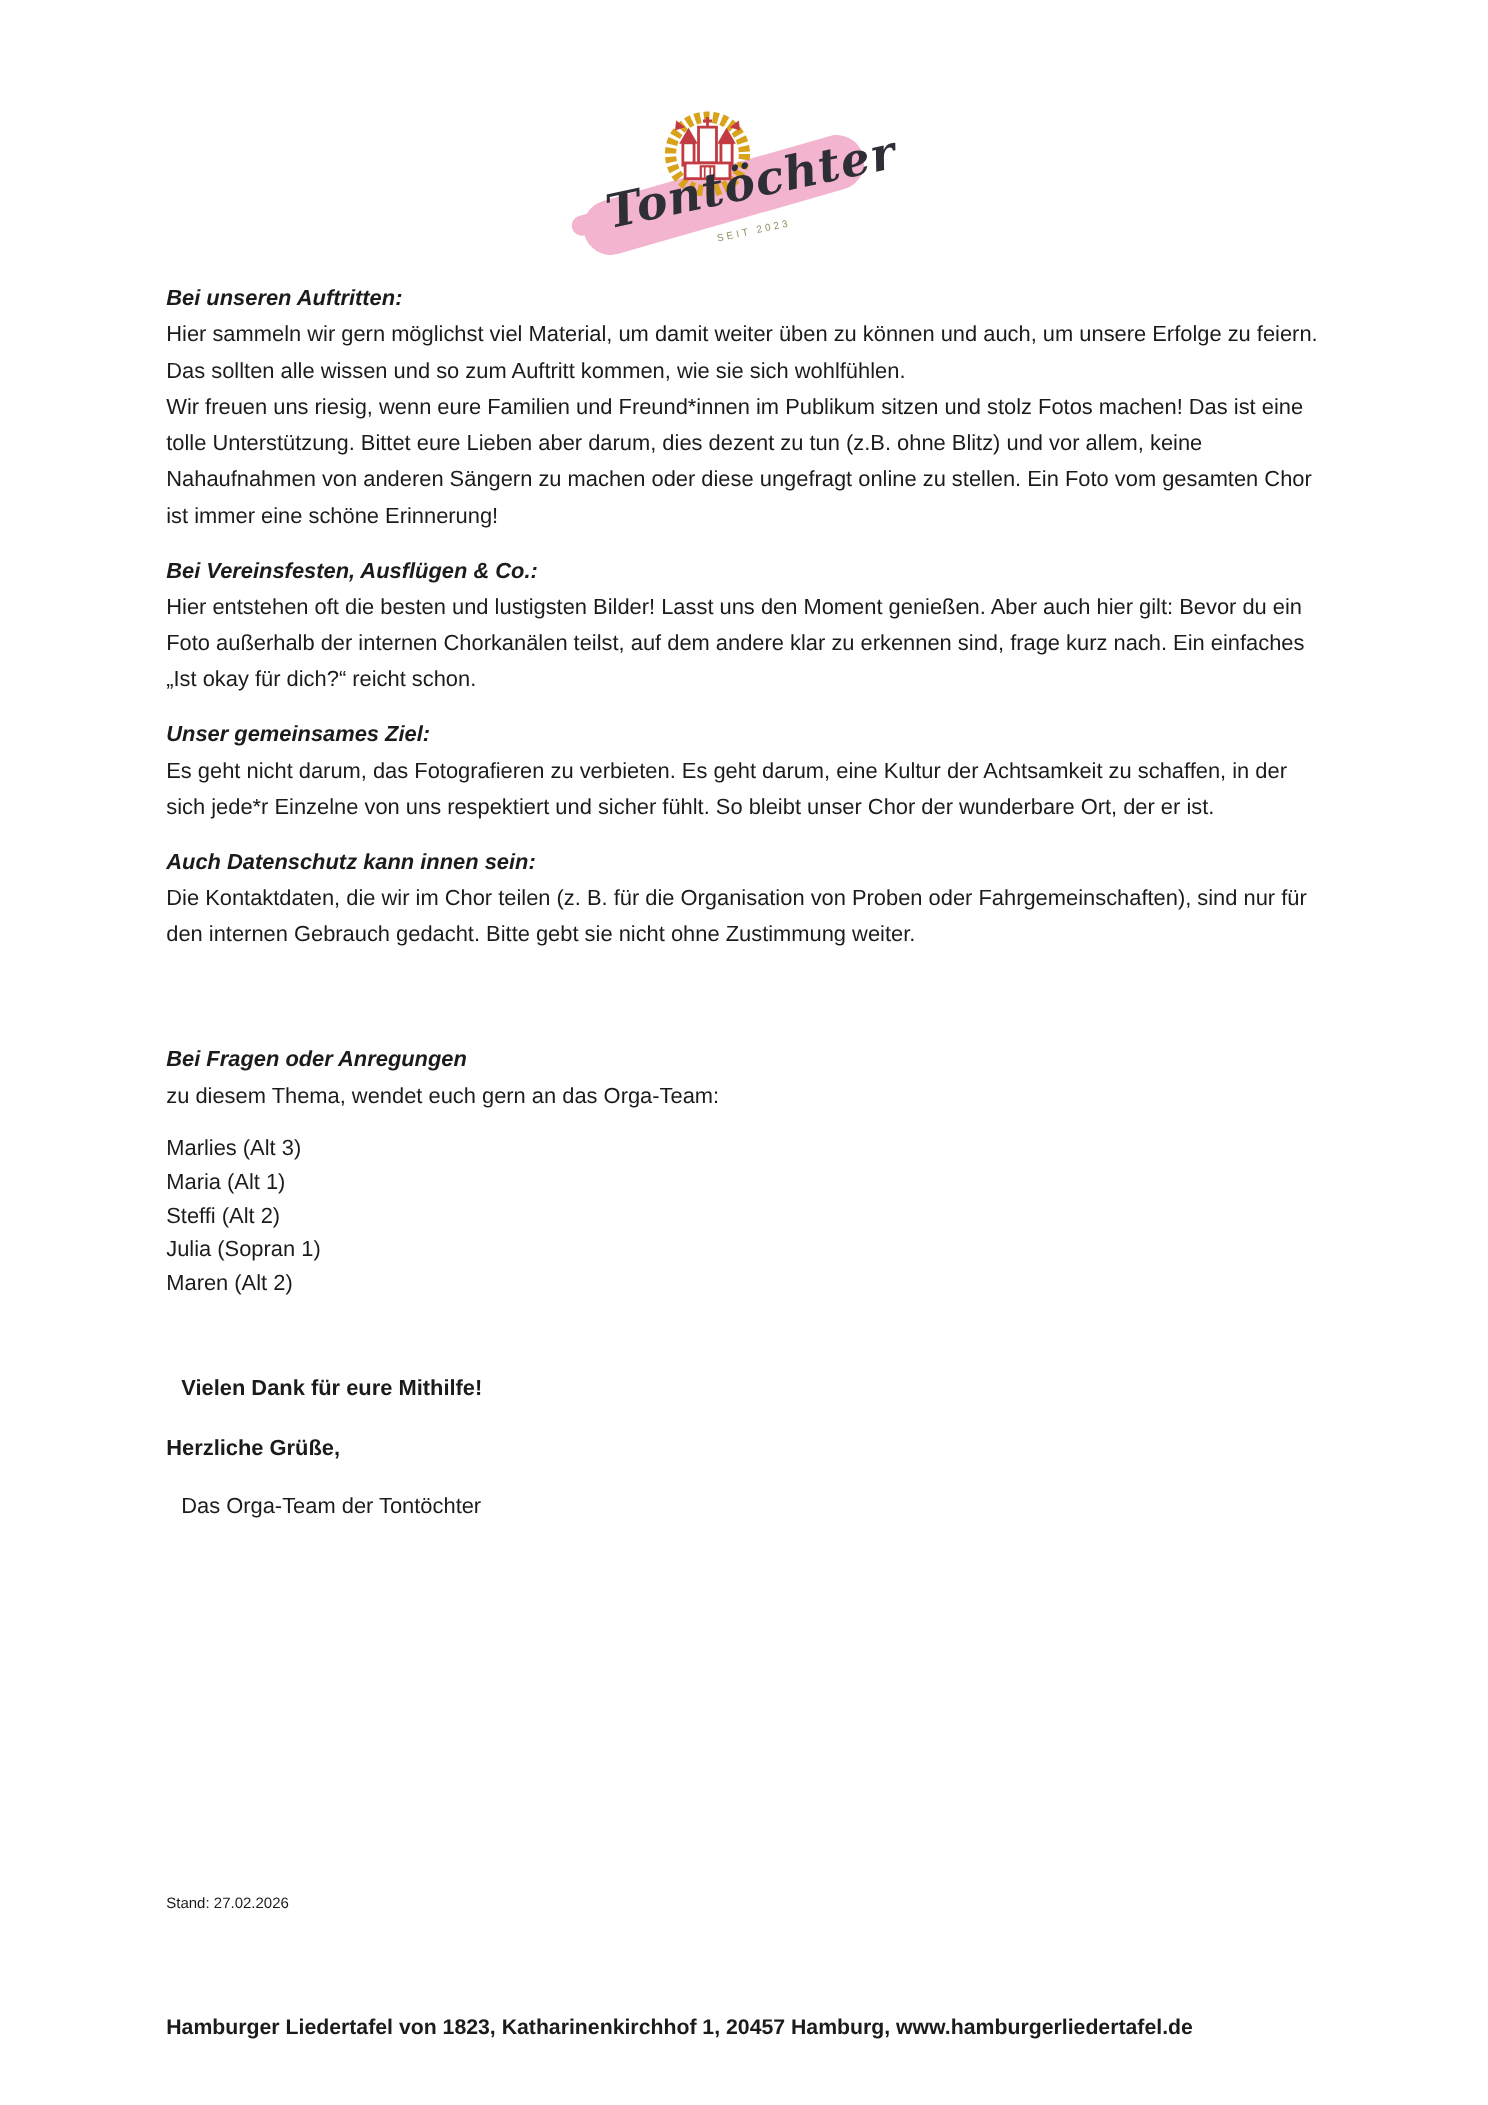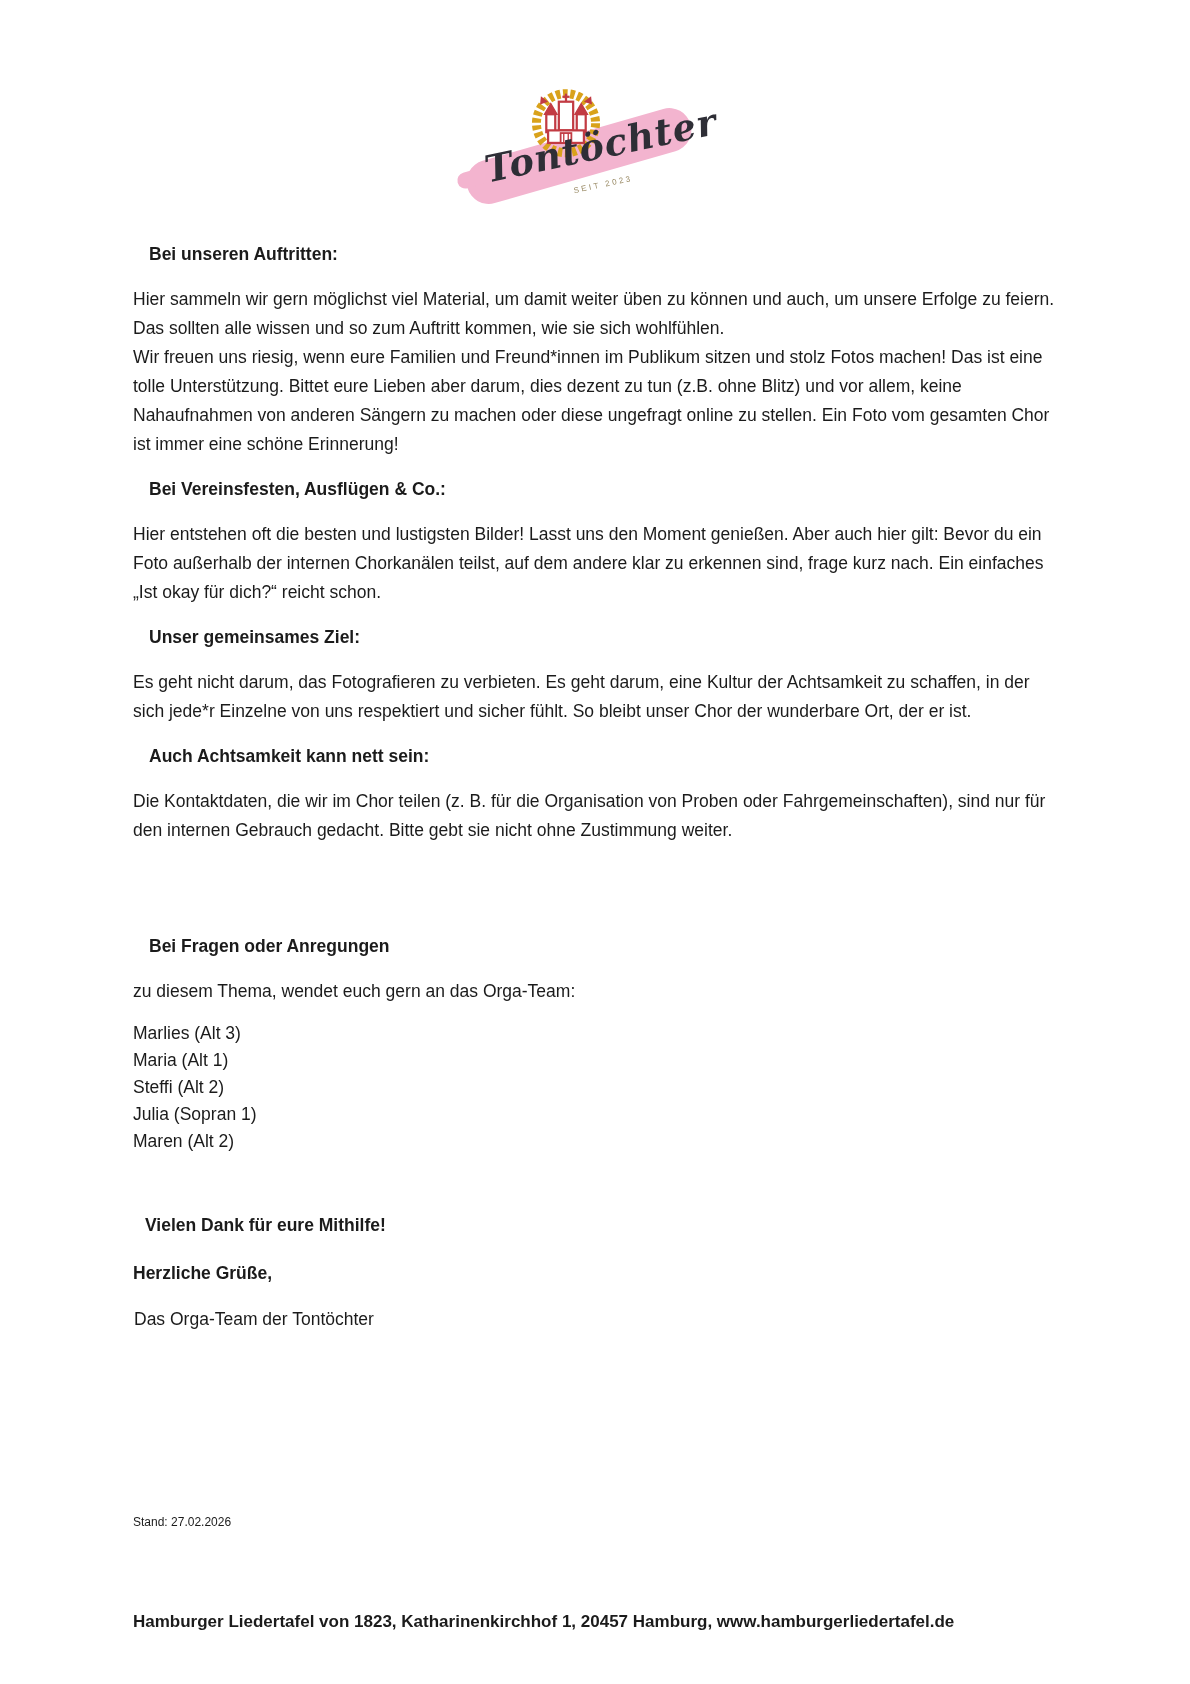--- a/index.html
+++ b/index.html
@@ -26,28 +26,28 @@
   }
   .tagline{
     position:absolute;left:118px;top:98px;z-index:3;
     font-size:8px;letter-spacing:2.5px;color:#9a8b66;transform:rotate(-12deg);
   }
   
   .content{
     position:absolute;left:133px;top:224px;width:932px;
     font-size:17.5px;line-height:29px;
   }
-  .heading{font-weight:bold;margin:16px;}
+  .heading{font-weight:bold;margin:0;font-style:italic;}
   .body{margin:0 0 15px 0;white-space:pre-line;}
   .spacer-a{height:56px;}
   .intro{margin:0 0 14px 0;}
   .member{line-height:27px;}
   .thanks{font-weight:bold;margin:0 0 19px 12px;}
   .greeting{margin:0 0 17px 0;font-weight:bold;}
-  .signature{margin:1px;}
+  .signature{margin:12px;}
   .stand{position:absolute;left:133px;top:1515px;font-size:12px;}
   .footer{position:absolute;left:133px;top:1612px;font-size:17px;font-weight:bold;}
 </style>
 </head>
 <body>
 
 <div class="page">
 
   <div class="logo">
     <div class="brush"></div>
@@ -84,21 +84,21 @@
       <p class="heading">Bei Vereinsfesten, Ausflügen &amp; Co.:</p>
       <p class="body">Hier entstehen oft die besten und lustigsten Bilder! Lasst uns den Moment genießen. Aber auch hier gilt: Bevor du ein Foto außerhalb der internen Chorkanälen teilst, auf dem andere klar zu erkennen sind, frage kurz nach. Ein einfaches „Ist okay für dich?“ reicht schon.</p>
     </div>
 
     <div class="section">
       <p class="heading">Unser gemeinsames Ziel:</p>
       <p class="body">Es geht nicht darum, das Fotografieren zu verbieten. Es geht darum, eine Kultur der Achtsamkeit zu schaffen, in der sich jede*r Einzelne von uns respektiert und sicher fühlt. So bleibt unser Chor der wunderbare Ort, der er ist.</p>
     </div>
 
     <div class="section">
-      <p class="heading">Auch Achtsamkeit kann nett sein:</p>
+      <p class="heading">Auch Datenschutz kann innen sein:</p>
       <p class="body">Die Kontaktdaten, die wir im Chor teilen (z. B. für die Organisation von Proben oder Fahrgemeinschaften), sind nur für den internen Gebrauch gedacht. Bitte gebt sie nicht ohne Zustimmung weiter.</p>
     </div>
 
     <div class="spacer-a"></div>
 
     <div class="contact">
       <p class="heading">Bei Fragen oder Anregungen</p>
       <p class="intro">zu diesem Thema, wendet euch gern an das Orga-Team:</p>
       <div class="member">Marlies (Alt 3)</div>
       <div class="member">Maria (Alt 1)</div>

